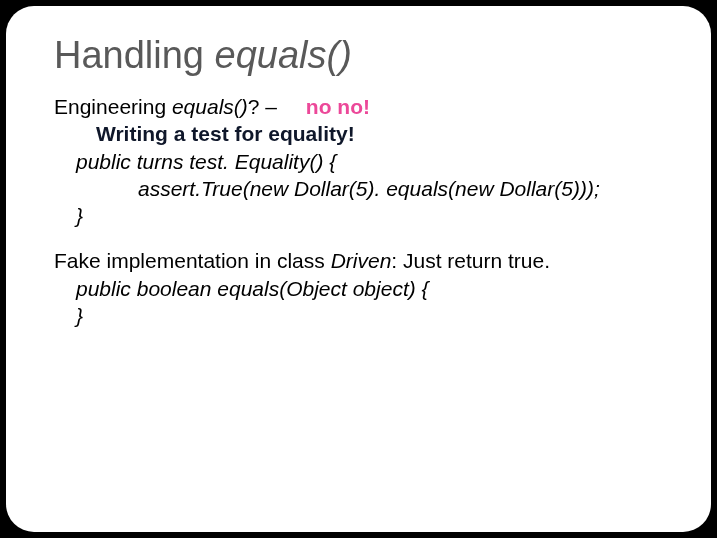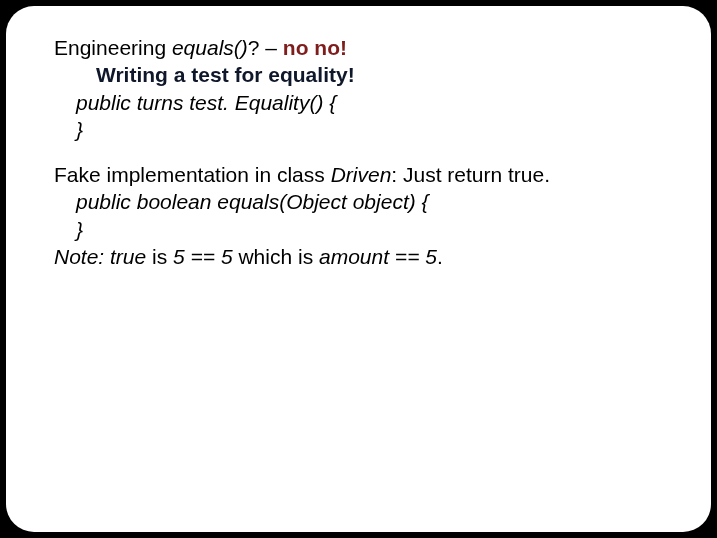--- a/index.html
+++ b/index.html
@@ -31,21 +31,21 @@
   .slide-title .italic { font-style: italic; }
   .body {
     font-size: 21px;
     color: #000;
     line-height: 1.3;
   }
   .indent1 { padding-left: 42px; }
   .indent2 { padding-left: 84px; }
   .italic { font-style: italic; }
   .bold { font-weight: bold; }
-  .brown { color: #7f1d1d; }
+  .brown { color: #ec4899; margin-left: 23px; }
   .teal { color: #0f172a; font-weight: bold; }
   .para-gap { height: 18px; }
   .footer {
     position: absolute;
     bottom: 18px;
     left: 48px;
     right: 40px;
     font-size: 13px;
     color: #666;
     display: flex;
@@ -58,46 +58,47 @@
   .pagenum {
     position: absolute;
     right: 40px;
   }
 </style>
 </head>
 <body>
 
 <div class="slide">
 
+  <h1 class="slide-title">
+    <span class="regular">Handling </span><span class="italic">equals()</span>
+  </h1>
 
   <div class="body">
 
     <div>
       <span>Engineering </span><span class="italic">equals()</span><span>? – </span><span class="bold brown">no no!</span>
     </div>
 
     <div class="indent1 teal">Writing a test for equality!</div>
 
     <div class="italic" style="padding-left:22px">public turns test. Equality() {</div>
 
+    <div class="italic indent2">assert.True(new Dollar(5). equals(new Dollar(5)));</div>
 
     <div class="italic" style="padding-left:22px">}</div>
 
 
     <div class="para-gap"></div>
 
     <div>
       <span>Fake implementation in class </span><span class="italic">Driven</span><span>: Just return true.</span>
     </div>
 
     <div class="italic" style="padding-left:22px">public boolean equals(Object object) {</div>
 
 
     <div class="italic" style="padding-left:22px">}</div>
 
-    <div class="italic">
-      <span>Note:  true </span><span style="font-style:normal">is </span><span>5 == 5 </span><span style="font-style:normal">which is </span><span>amount == 5</span><span style="font-style:normal">.</span>
-    </div>
 
   </div>
 
 
 </div>
 
 </body></html>

